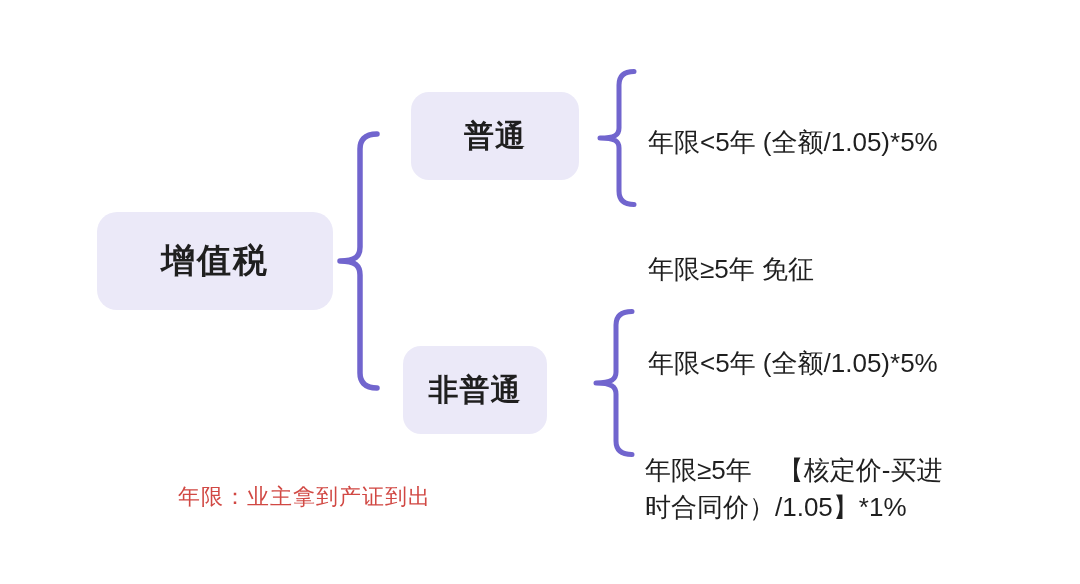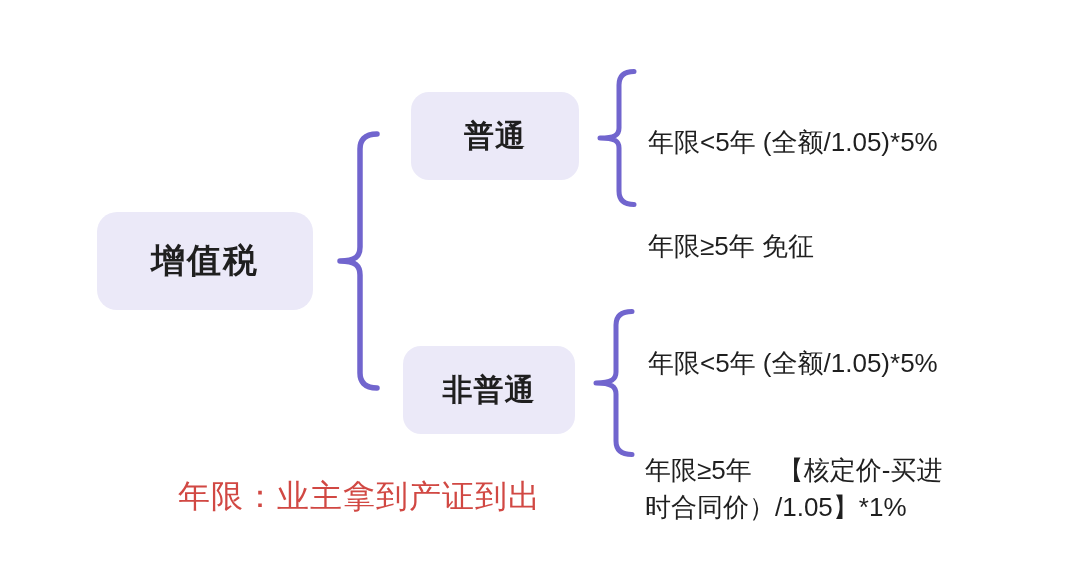--- a/index.html
+++ b/index.html
@@ -20,57 +20,57 @@
     background: var(--node-fill, #EBE9F8);
     border-radius: 20px;
     display: flex;
     align-items: center;
     justify-content: center;
     color: var(--text-dark, #1F1F1F);
     font-weight: 700;
   }
   .node-root {
     left: 97px; top: 212px;
-    width: 216px; height: 98px;
+    width: 236px; height: 98px;
     font-size: 34px;
     letter-spacing: 2px;
   }
   .node-branch {
     font-size: 30px;
     letter-spacing: 1px;
     border-radius: 18px;
   }
   .node-ordinary     { left: 411px; top: 92px;  width: 168px; height: 88px; }
-  .node-non-ordinary { left: 403px; top: 346px; width: 172px; height: 88px; }
+  .node-non-ordinary { left: 403px; top: 346px; width: 144px; height: 88px; }
   .brace {
     position: absolute;
     color: var(--accent-purple, #7165CE);
   }
   .brace svg { display: block; }
   .brace-root         { left: 333px; top: 130px; }
   .brace-ordinary     { left: 594px; top: 68px;  }
   .brace-non-ordinary { left: 590px; top: 308px; }
   .leaf {
     position: absolute;
     color: var(--text-dark, #1F1F1F);
     font-size: 26px;
     line-height: 37px;
     white-space: nowrap;
     margin-top: 40px;
   }
   .leaf span { display: block; }
   .leaf-1 { left: 648px; top: 84px;  }
-  .leaf-2 { left: 648px; top: 188px; }
+  .leaf-2 { left: 648px; top: 211px; }
   .leaf-3 { left: 648px; top: 305px; }
   .leaf-4 { left: 645px; top: 412px; }
   .note {
     position: absolute;
     left: 178px; top: 476px;
     color: var(--note-red, #D14843);
-    font-size: 32px;
+    font-size: 22px;
     line-height: 41px;
     letter-spacing: 1px;
   }
   .note span { display: block; }
 </style>
 </head>
 <body>
 
 <div class="canvas">
 

